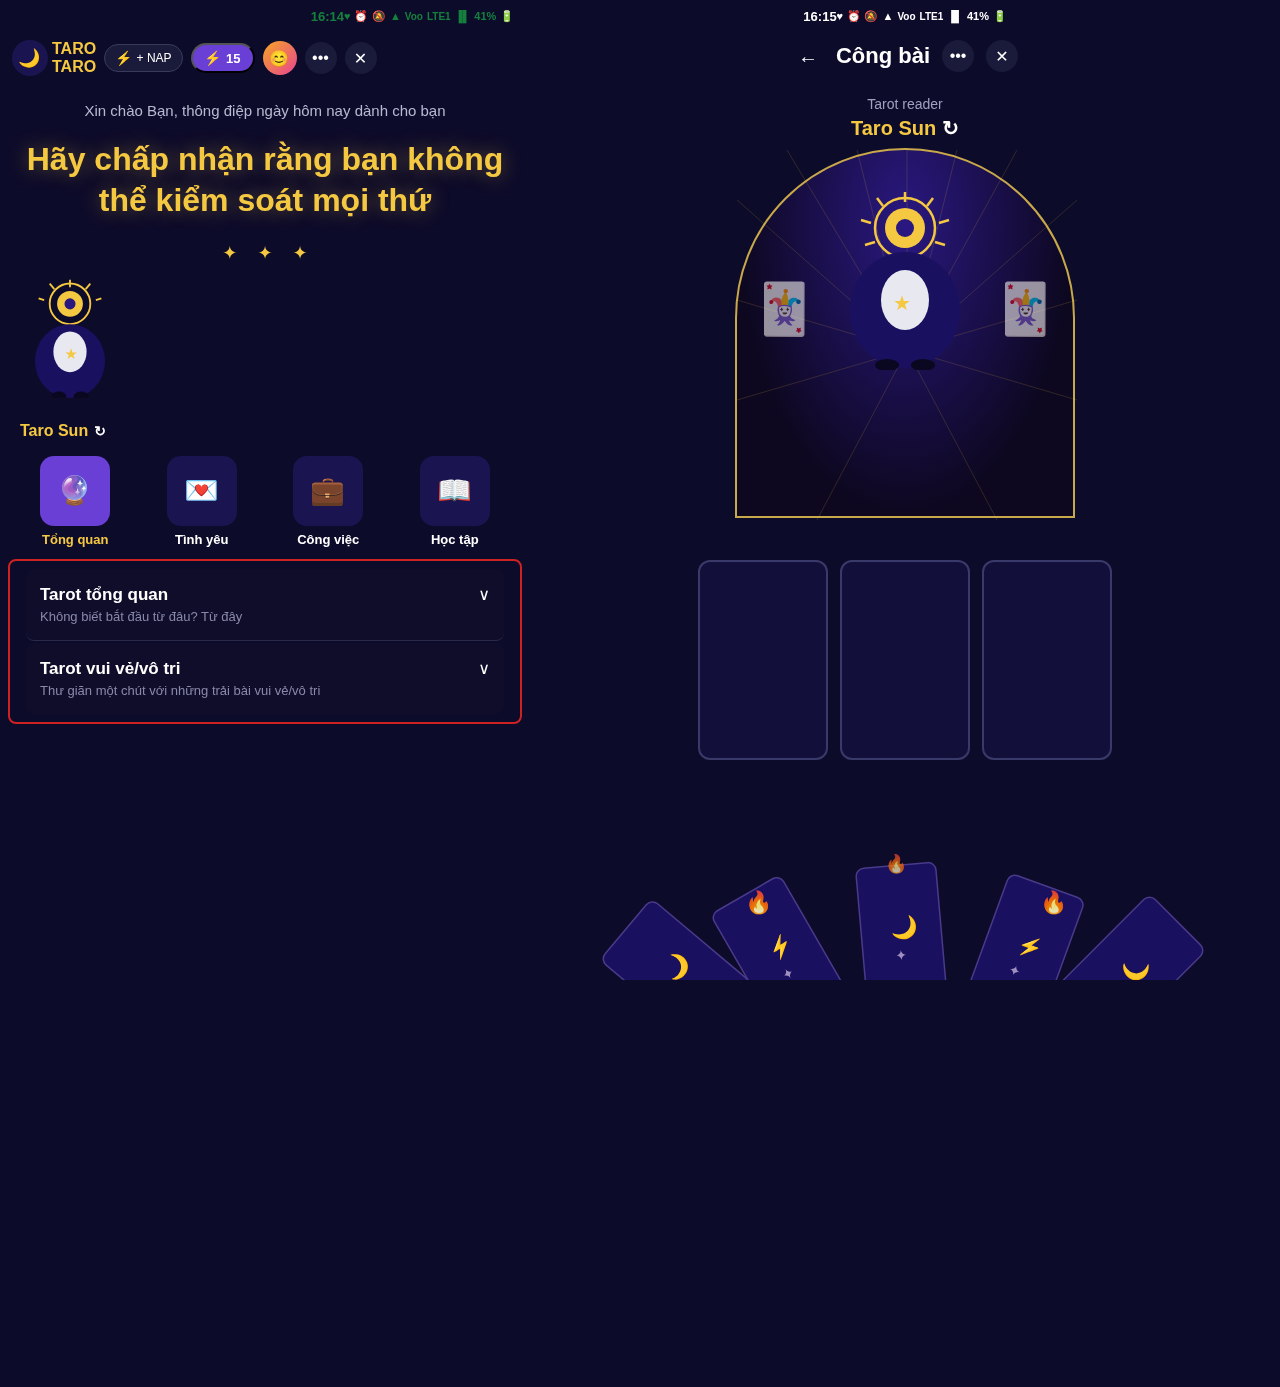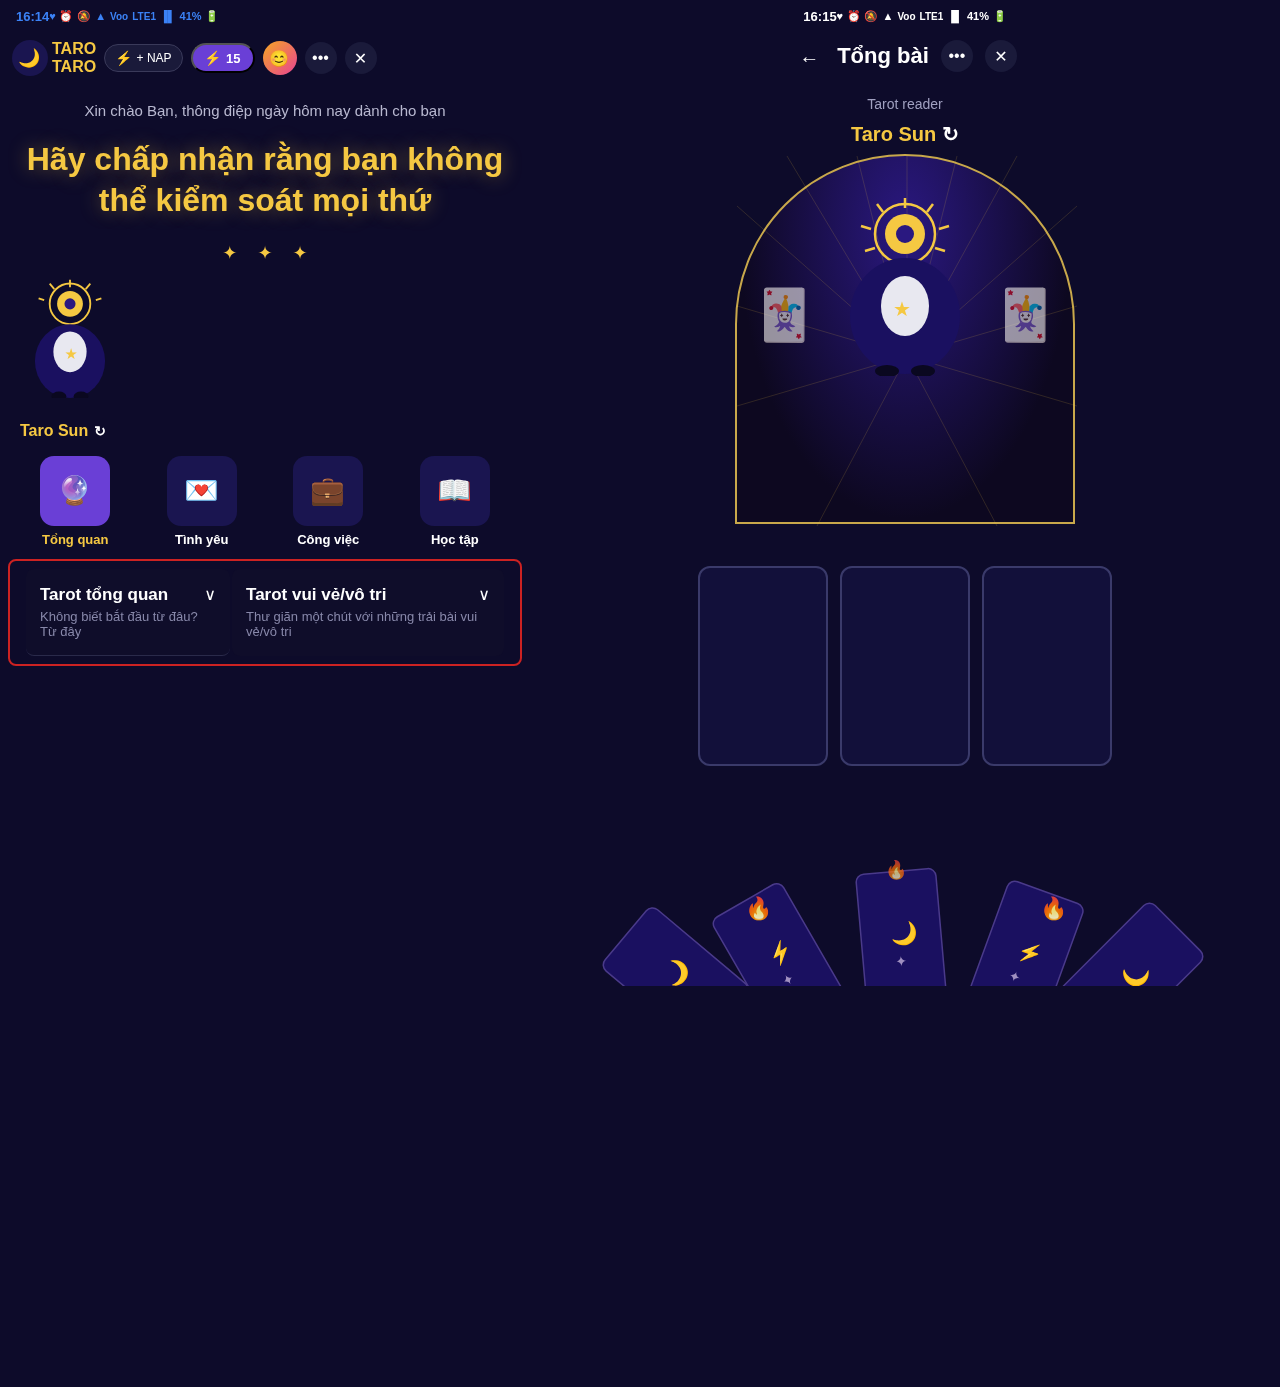--- a/index.html
+++ b/index.html
@@ -18,25 +18,25 @@
       height: 1387px;
       background: #0d0b2a;
       display: flex;
       flex-direction: column;
       overflow: hidden;
       position: relative;
     }
 
     .status-bar {
       display: flex;
-      justify-content: flex-start;
+      justify-content: flex-end;
       align-items: center;
       padding: 8px 16px;
       background: #0d0b2a;
-      color: #3b82f6;
+      color: #15803d;
       font-size: 13px;
       font-weight: 600;
       height: 32px;
     }
     .status-bar .time { font-weight: 700; }
     .status-icons { display: flex; gap: 4px; align-items: center; font-size: 11px; }
 
     .header-left {
       display: flex;
       align-items: center;
@@ -221,20 +221,21 @@
       color: white;
       font-size: 13px;
       font-weight: 600;
       text-align: center;
     }
     .cat-label.active { color: #f5c842; }
 
     .menu-list {
       padding: 8px 16px;
       display: flex;
+      flex-direction: column;
       gap: 2px;
       border: 2px solid #cc2222;
       margin: 0 8px;
       border-radius: 8px;
     }
     .menu-item {
       background: #0f0d2a;
       border-radius: 8px;
       padding: 16px 14px;
       cursor: pointer;
@@ -320,21 +321,21 @@
     .reader-section {
       display: flex;
       flex-direction: column;
       align-items: center;
       padding: 16px 0 8px;
       position: relative;
     }
     .reader-label {
       color: #a0a0c0;
       font-size: 14px;
-      margin-bottom: 10px;
+      margin-bottom: 4px;
     }
     .reader-name {
       color: #f5c842;
       font-size: 20px;
       font-weight: 800;
       display: flex;
       align-items: center;
       gap: 6px;
     }
 
@@ -518,21 +519,21 @@
       <span>▐▌</span>
       <span>41%</span>
       <span>🔋</span>
     </div>
   </div>
 
   <div class="header-right">
     <div class="back-btn">
       <span>←</span>
     </div>
-    <span class="header-right-title">Tổng bài</span>
+    <span class="header-right-title">Công bài</span>
     <div class="more-btn">
       <span>•••</span>
     </div>
     <div class="close-btn">
       <span>✕</span>
     </div>
   </div>
 
 
   <div class="reader-section">

